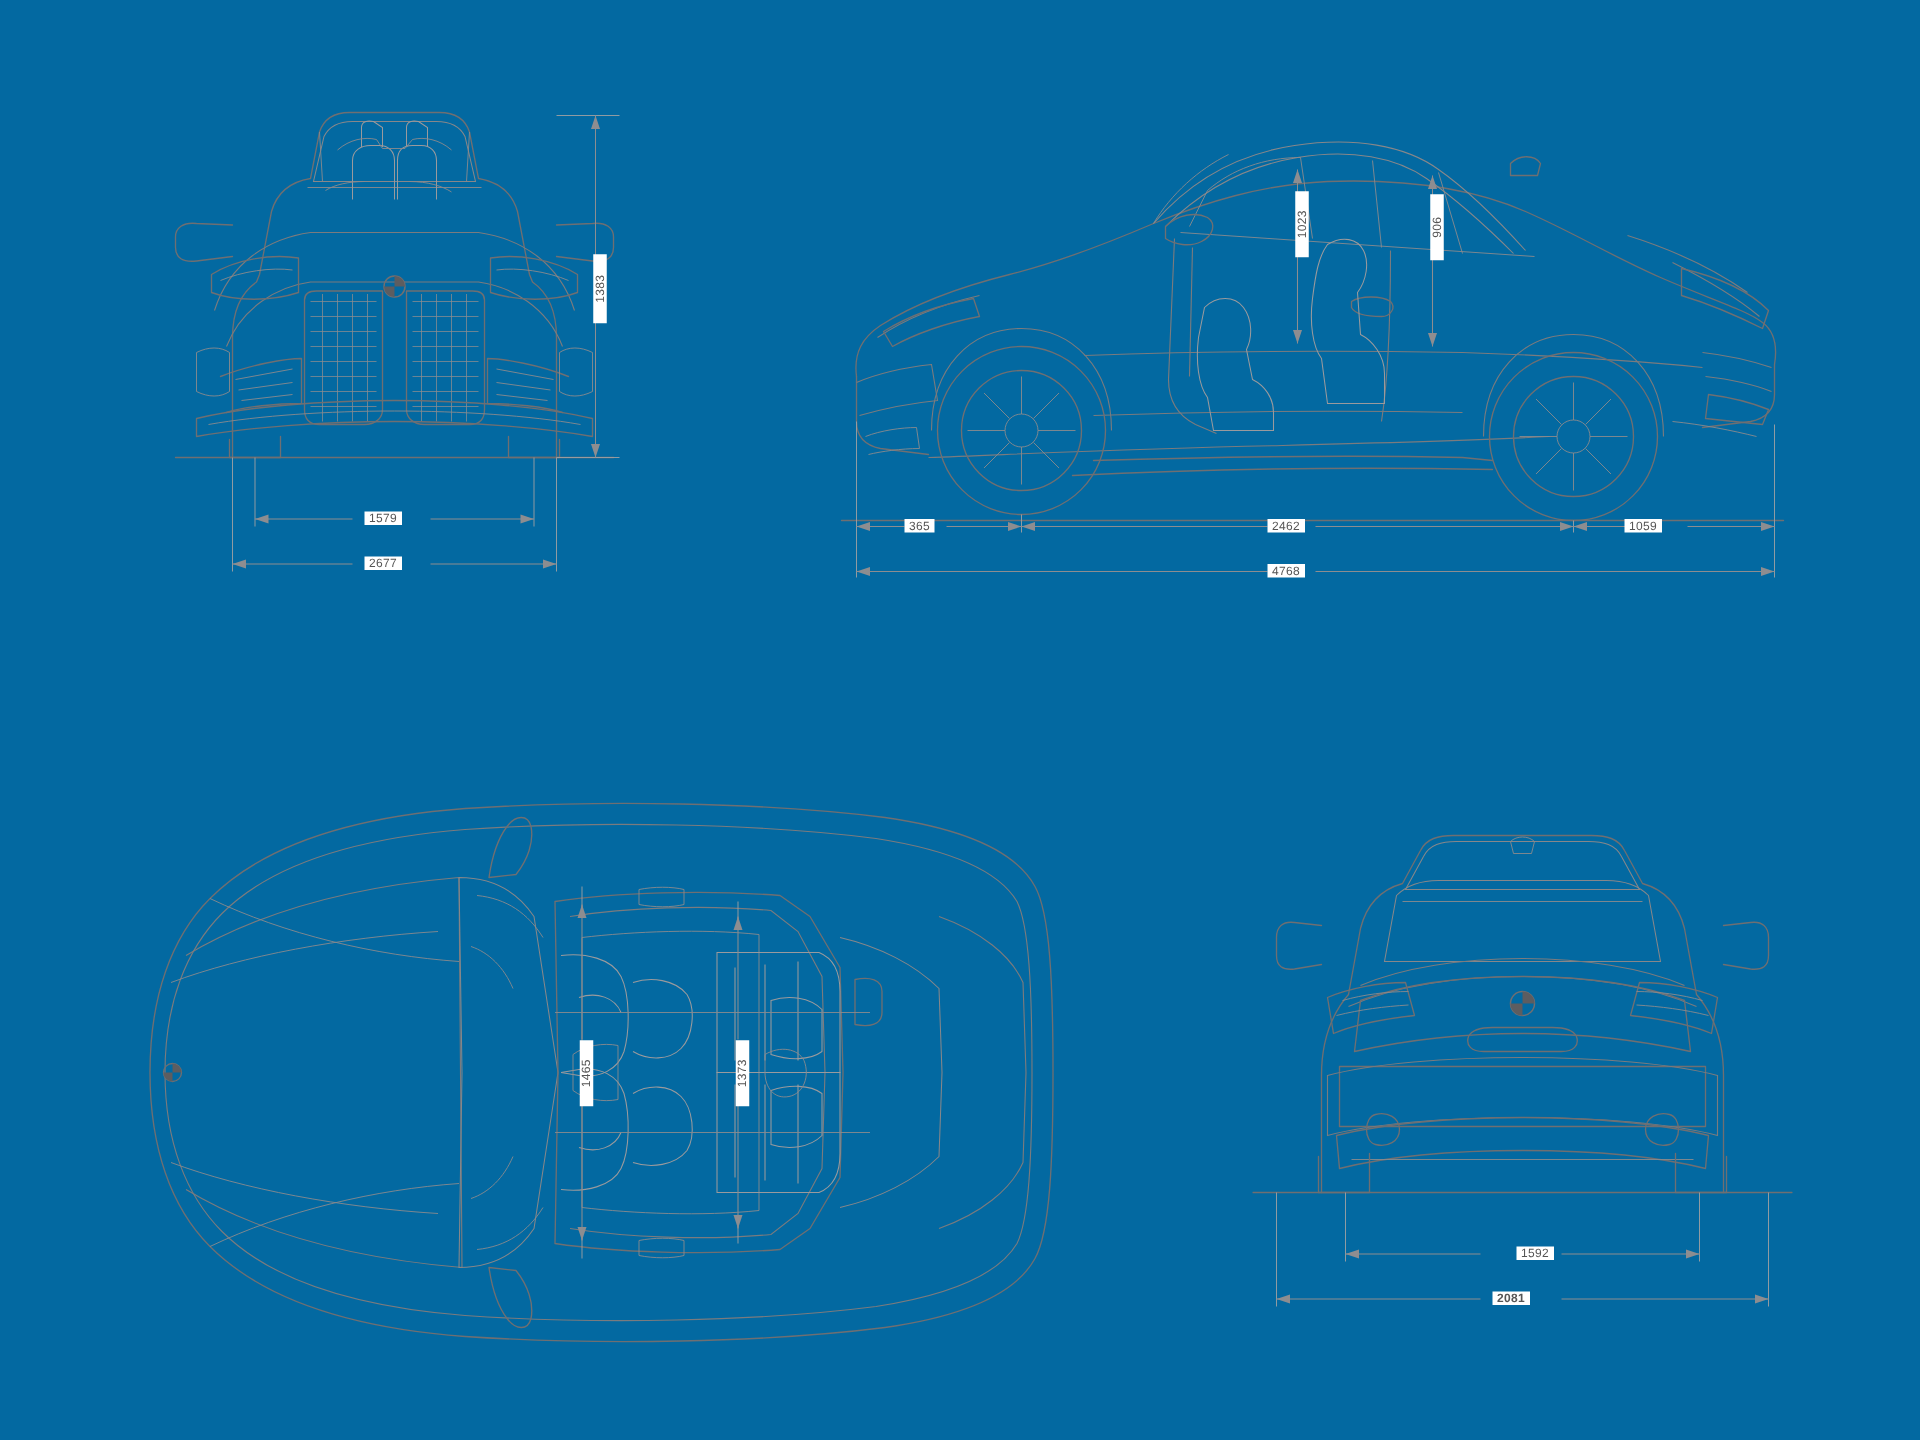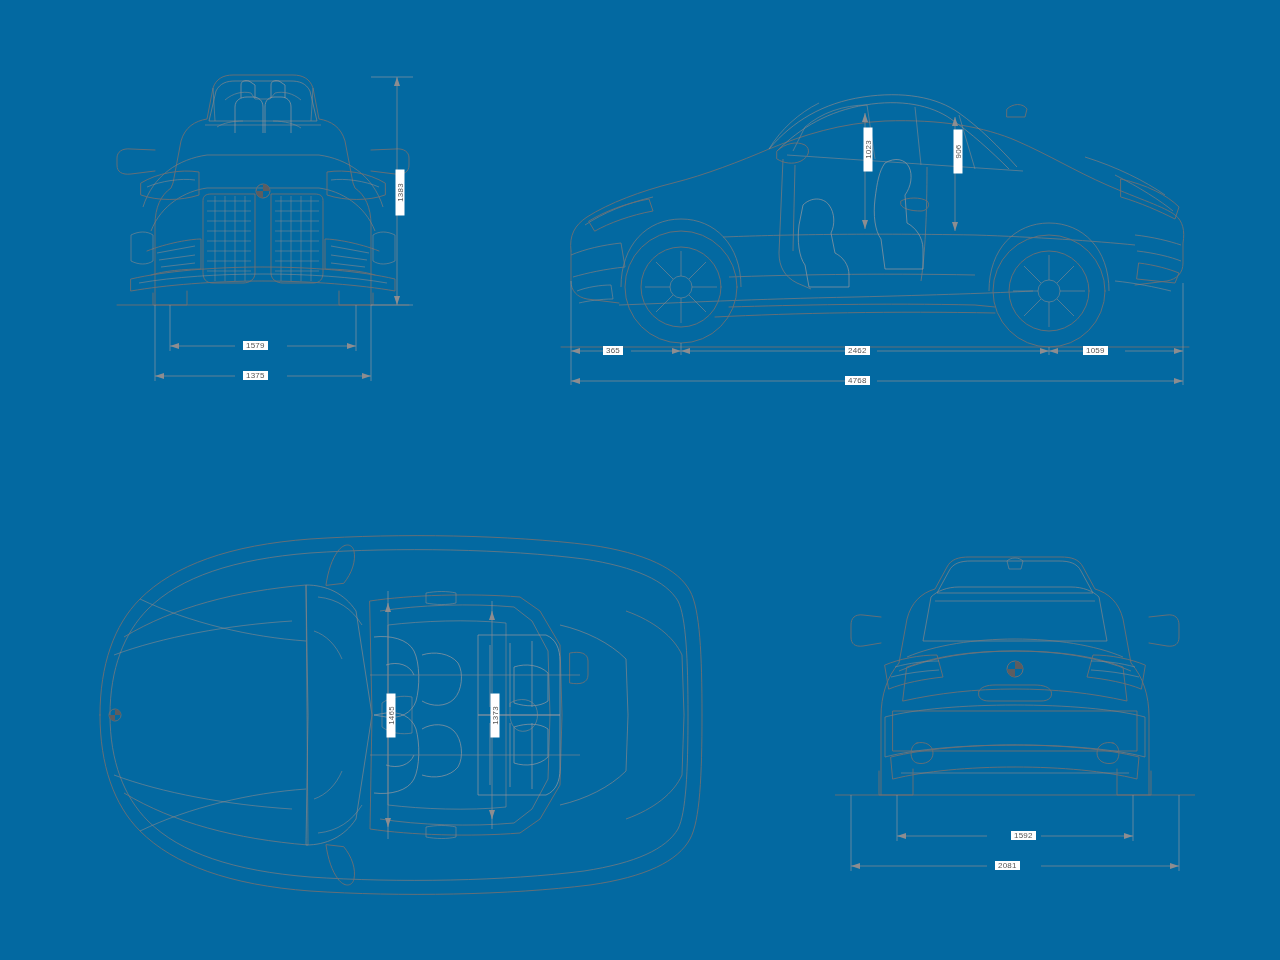--- a/index.html
+++ b/index.html
@@ -123,21 +123,21 @@
         <path class="dimext" d="M60 250 L60 326"></path>
         <path class="dimext" d="M276 250 L276 326"></path>
         <path class="dim" d="M60 321 L140 321 M192 321 L276 321"></path>
         <polygon class="arrow" points="60,321 69,318 69,324"></polygon>
         <polygon class="arrow" points="276,321 267,318 267,324"></polygon>
       </g>
     </svg>
 
     <div class="dimtext vert" style="left:282px;top:133px;width:40px;text-align:center;">1383</div>
     <div class="dimtext" style="left:148px;top:286px;">1579</div>
-    <div class="dimtext" style="left:148px;top:316px;">1375</div>
+    <div class="dimtext" style="left:148px;top:316px;">2677</div>
   </div>
 
   <div class="view" style="left:555px;top:55px;width:640px;height:345px;">
     <svg width="640" height="345" viewBox="0 0 640 345">
 
       <path class="ln" d="M16 196 C14 180 20 170 32 162 C54 148 86 136 118 128 C150 120 186 106 214 94 C248 80 286 68 330 66 C386 64 430 72 462 86 C494 100 520 116 552 130 C584 144 610 152 620 160 C628 166 630 176 628 188 L628 208 C628 218 622 224 612 226 L580 230"></path>
       <path class="ln" d="M16 196 L16 226 C16 236 22 242 32 244 L64 248"></path>
 
       <path class="glass" d="M214 94 C238 66 268 48 308 42 C348 36 382 42 404 58 C424 72 444 92 462 112"></path>
       <path class="glass" d="M222 96 C246 72 274 56 310 50 C346 44 376 50 396 64 C416 78 436 96 454 114"></path>
@@ -389,16 +389,16 @@
       <g>
         <path class="dimext" d="M16 250 L16 326"></path>
         <path class="dimext" d="M344 250 L344 326"></path>
         <path class="dim" d="M16 321 L152 321 M206 321 L344 321"></path>
         <polygon class="arrow" points="16,321 25,318 25,324"></polygon>
         <polygon class="arrow" points="344,321 335,318 335,324"></polygon>
       </g>
     </svg>
 
     <div class="dimtext" style="left:160px;top:286px;margin-left:16px;">1592</div>
-    <div class="dimtext" style="left:160px;top:316px;">2081</div>
+    <div class="dimtext" style="left:160px;top:316px;font-weight:bold;">2081</div>
   </div>
 
 </div>
 
 </body></html>

